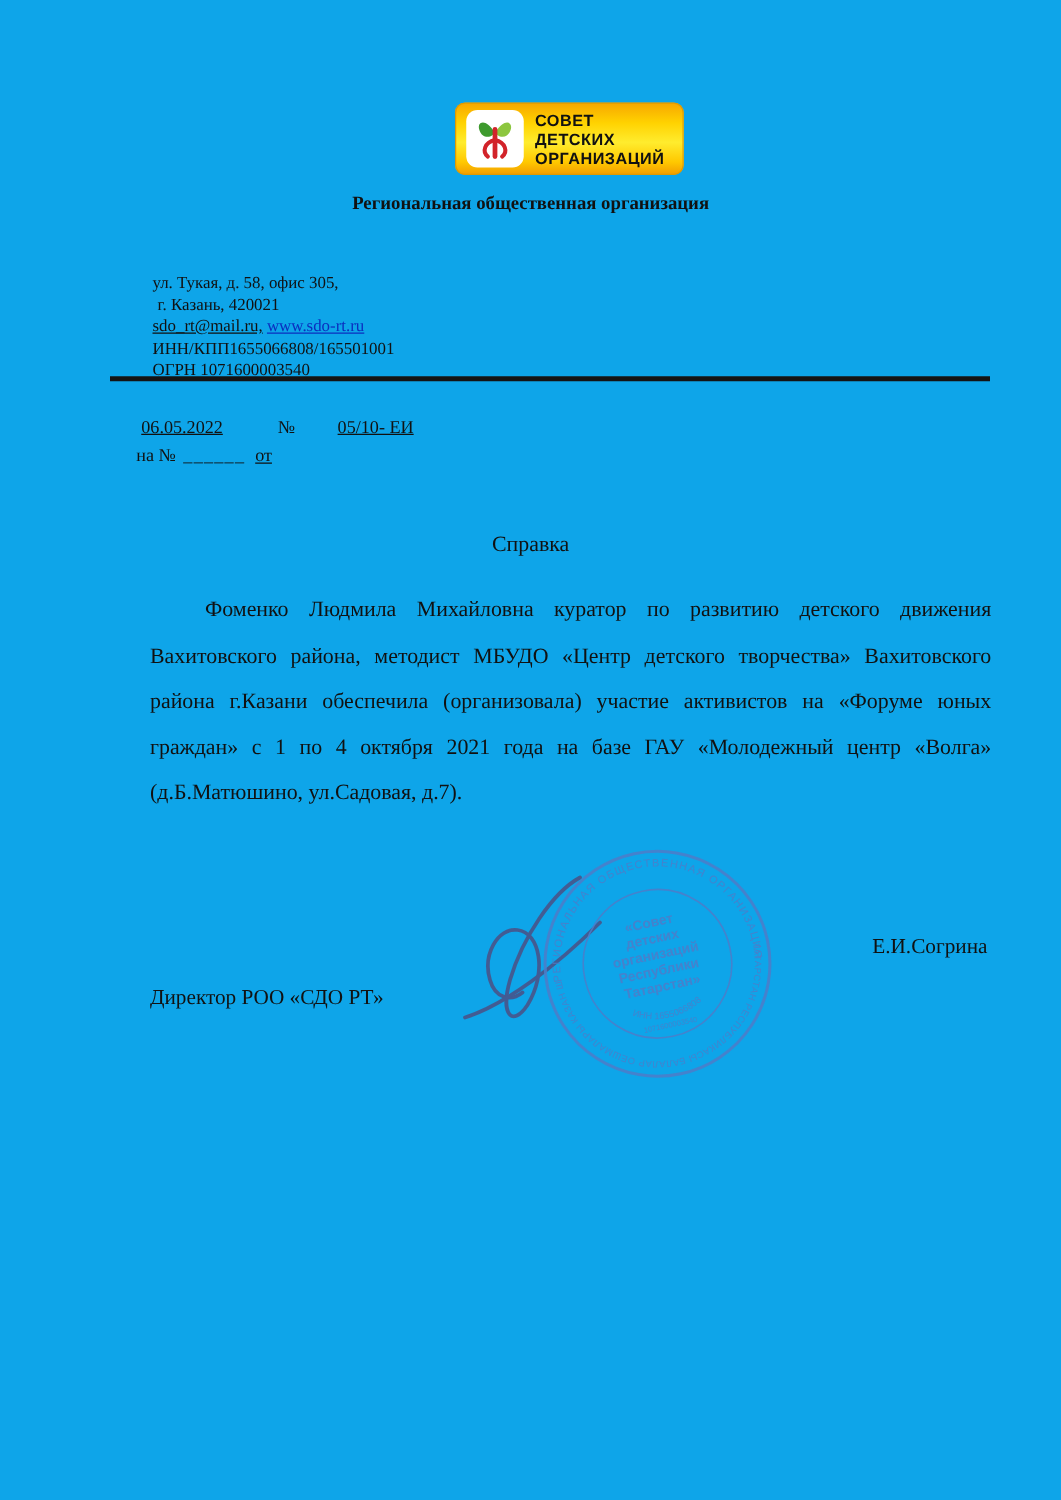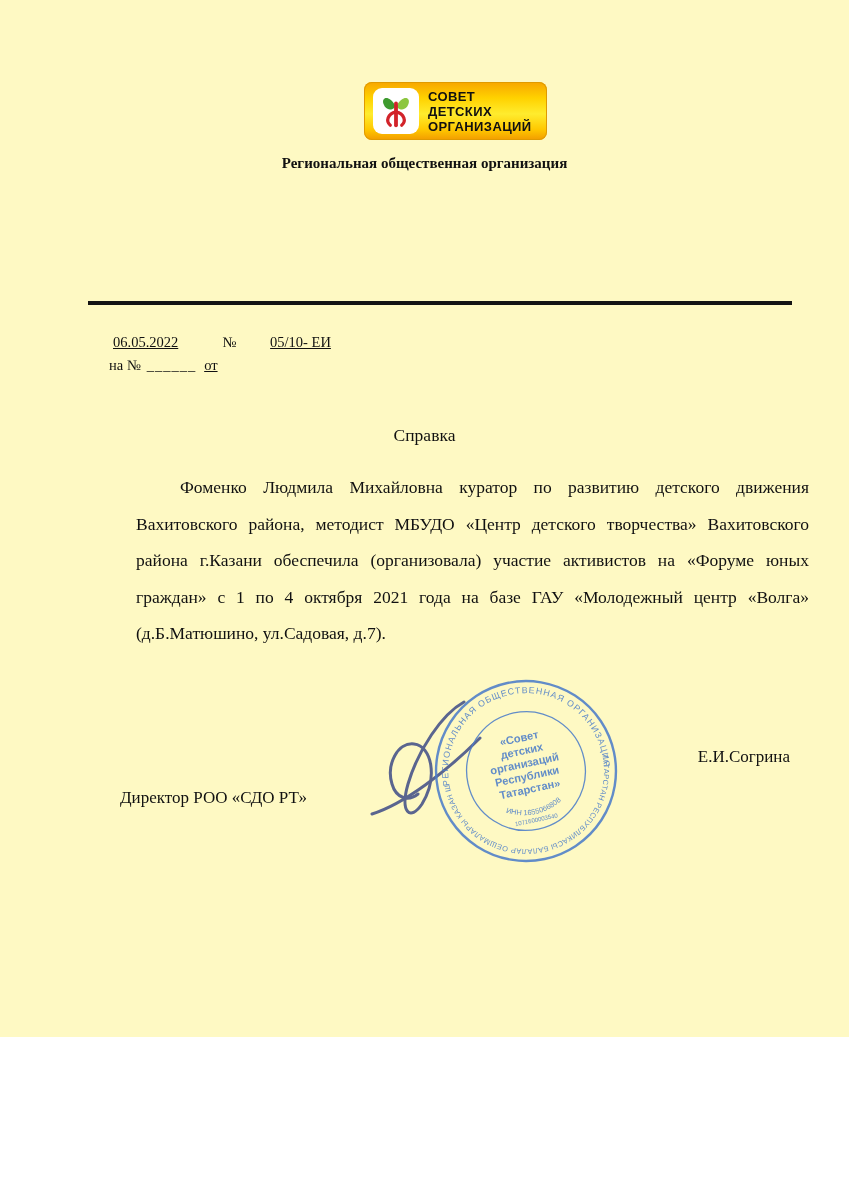--- a/index.html
+++ b/index.html
@@ -1,22 +1,22 @@
 <!DOCTYPE html>
 <html><head>
 <meta charset="utf-8">
 <style>
   * { margin: 0; padding: 0; box-sizing: border-box; }
   html, body { background: #ffffff; }
   .page {
     position: relative;
     width: 849px;
-    height: 1037px;
+    height: 1200px;
     margin: 0 auto;
-    background: #fef9c3;
+    background: #0ea5e9;
     font-family: "Liberation Serif", serif;
     color: #111;
     overflow: hidden;
   }
 
   
   .logo {
     position: absolute;
     left: 364px; top: 82px;
     width: 183px; height: 58px;
@@ -99,21 +99,21 @@
     left: 0; top: 425px;
     width: 100%;
     text-align: center;
     font-weight: normal;
     font-size: 17.5px;
   }
 
   
   .body-text {
     position: absolute;
-    left: 136px; top: 469px;
+    left: 120px; top: 469px;
     width: 673px;
     font-size: 17.5px;
     line-height: 36.5px;
     text-align: justify;
     text-indent: 44px;
   }
 
   
   .sign-position {
     position: absolute;
@@ -160,20 +160,30 @@
       <div>СОВЕТ</div>
       <div>ДЕТСКИХ</div>
       <div>ОРГАНИЗАЦИЙ</div>
     </div>
   </div>
 
   <div class="org-header">
     <div>Региональная общественная организация</div>
   </div>
 
+  <div class="contact">
+    <div>ул. Тукая, д. 58, офис 305,</div>
+    <div class="indent">г. Казань, 420021</div>
+    <div>
+      <span class="u">sdo_rt@mail.ru,</span>
+      <span class="site-link">www.sdo-rt.ru</span>
+    </div>
+    <div>ИНН/КПП1655066808/165501001</div>
+    <div>ОГРН 1071600003540</div>
+  </div>
 
   <div class="rule"></div>
 
   <div class="ref1">
     <span class="u">06.05.2022</span>
     <span class="no">№</span>
     <span class="num u">05/10- ЕИ</span>
   </div>
   <div class="ref2">
     <span>на №</span>

